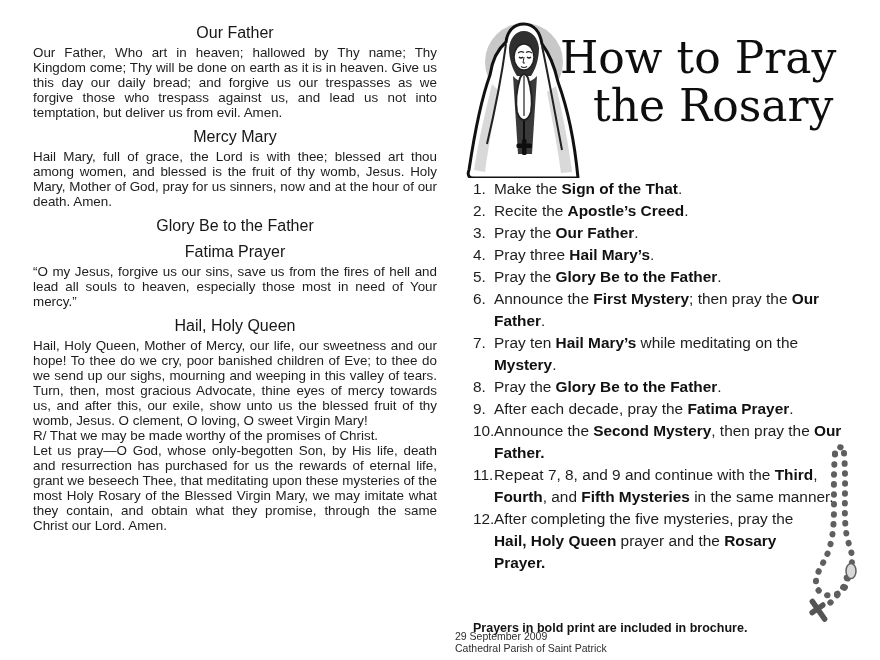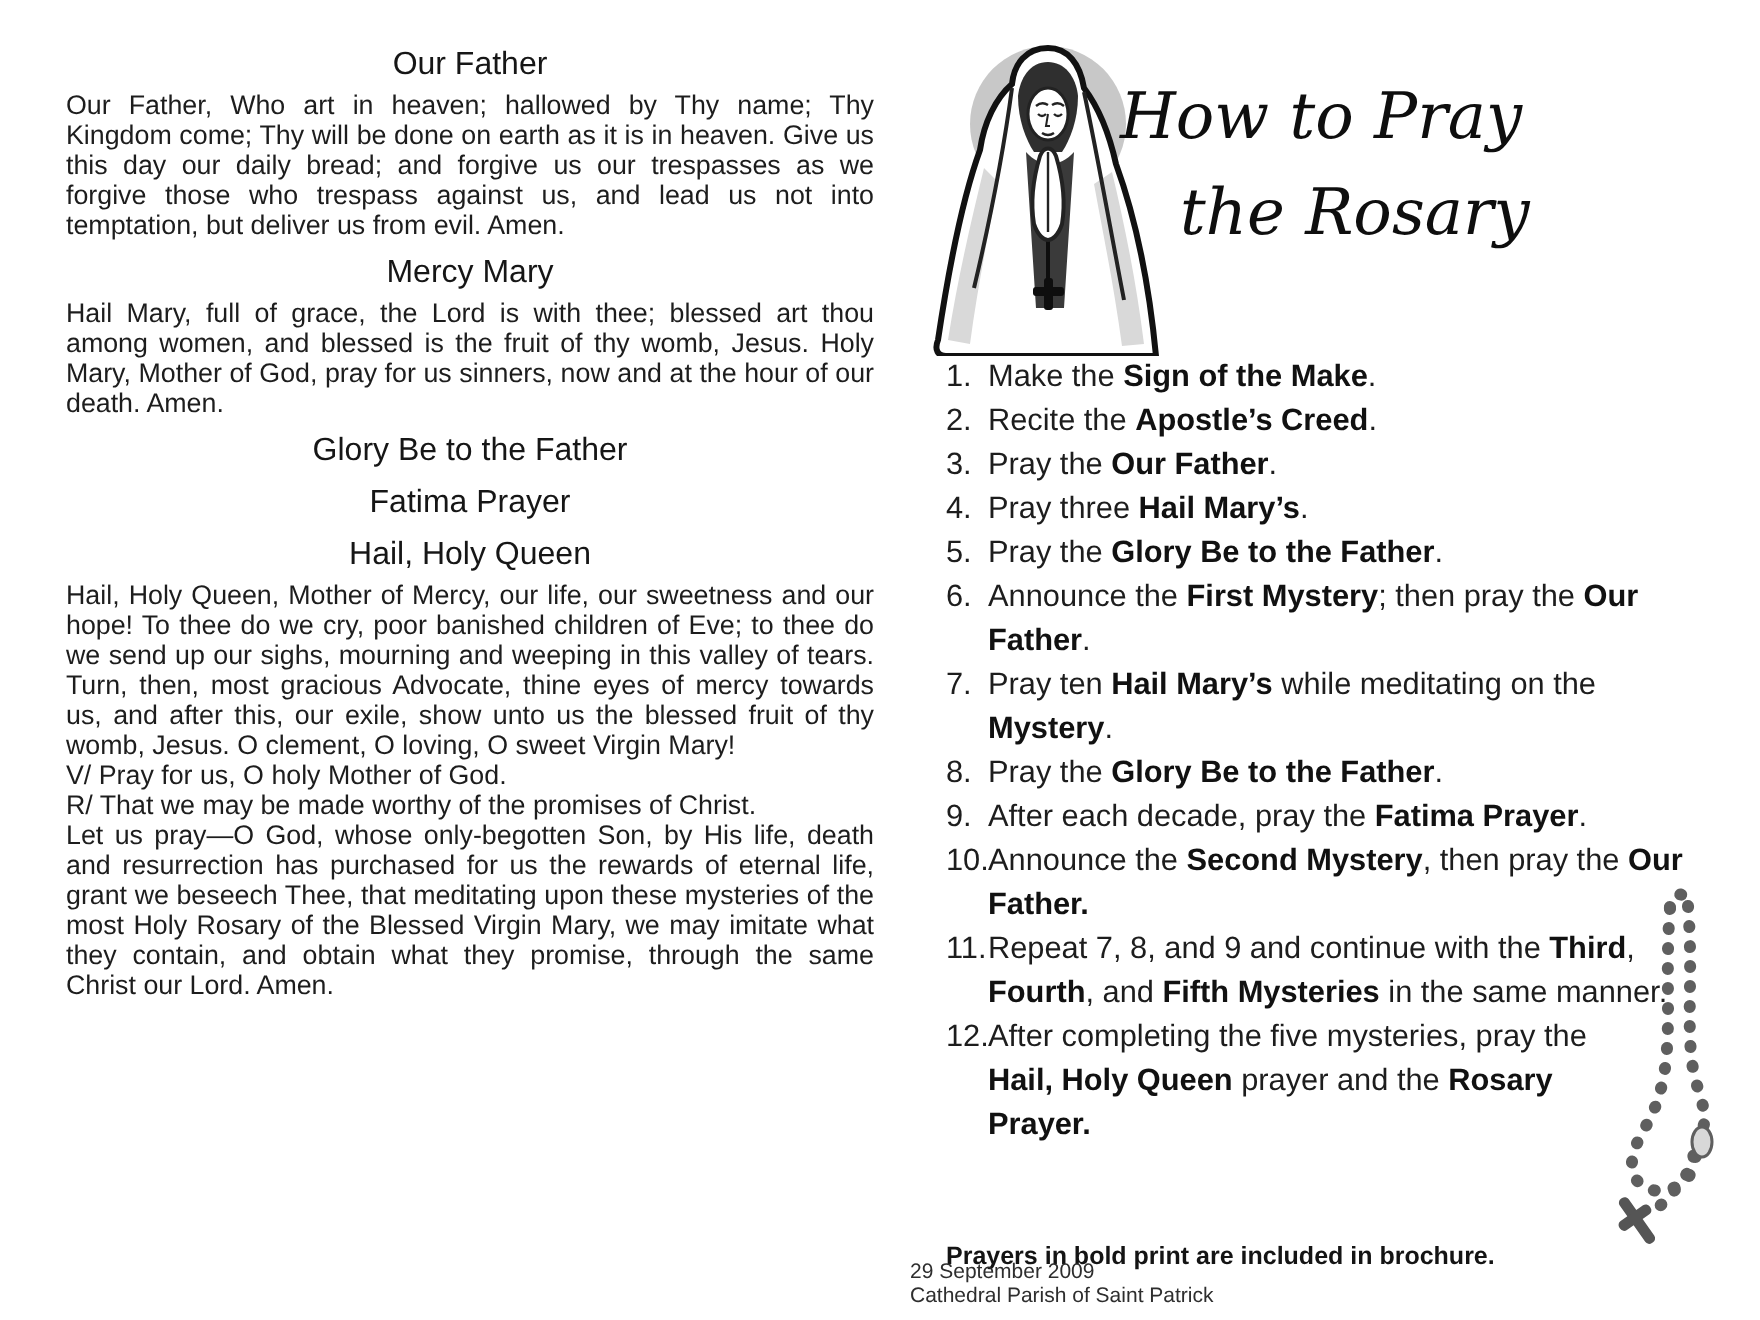--- a/index.html
+++ b/index.html
@@ -23,23 +23,23 @@
   .prayer:first-child .prayer-title { margin-top: 0; }
   .prayer-body {
     font-size: 13.4px; line-height: 15px;
     text-align: justify; margin: 0;
   }
   .prayer-line { font-size: 13.4px; line-height: 15px; }
 
   
   .doc-title {
     position: absolute; left: 560px; top: 34px;
-    font-family: "DejaVu Serif", serif; font-style: italic;
-    font-size: 32px; line-height: 48px; font-weight: 500;
-    color: #0e0e0e; white-space: nowrap; z-index: 3;
+    font-family: "DejaVu Serif", serif; 
+    font-size: 44px; line-height: 48px; font-weight: 500;
+    color: #0e0e0e; white-space: nowrap; z-index: 3; text-align: center;
   }
   .doc-title .t2 { margin-left: 30px; }
 
   .steps-list {
     position: absolute; left: 473px; top: 178px; width: 412px;
     font-size: 15.4px; line-height: 22px; z-index: 2;
   }
   .step { display: flex; }
   .step-num { width: 21px; flex: 0 0 21px; }
   .step-text { flex: 1; }
@@ -67,25 +67,25 @@
     </section>
     <section class="prayer">
       <h2 class="prayer-title">Mercy Mary</h2>
       <p class="prayer-body">Hail Mary, full of grace, the Lord is with thee; blessed art thou among women, and blessed is the fruit of thy womb, Jesus. Holy Mary, Mother of God, pray for us sinners, now and at the hour of our death.  Amen.</p>
     </section>
     <section class="prayer">
       <h2 class="prayer-title">Glory Be to the Father</h2>
     </section>
     <section class="prayer">
       <h2 class="prayer-title">Fatima Prayer</h2>
+      <p class="prayer-body">“O my Jesus, forgive us our sins, save us from the fires of hell and lead all souls to heaven, especially those most in need of Your mercy.”</p>
     </section>
     <section class="prayer">
       <h2 class="prayer-title">Hail, Holy Queen</h2>
       <p class="prayer-body">Hail, Holy Queen, Mother of Mercy, our life, our sweetness and our hope!  To thee do we cry, poor banished children of Eve; to thee do we send up our sighs, mourning and weeping in this valley of tears.  Turn, then, most gracious Advocate, thine eyes of mercy towards us, and after this, our exile, show unto us the blessed fruit of thy womb, Jesus.  O clement, O loving, O sweet Virgin Mary!</p>
-      <div class="prayer-line">V/ Pray for us, O holy Mother of God.</div>
       <div class="prayer-line">R/ That we may be made worthy of the promises of Christ.</div>
     </section>
     <section class="prayer">
       <p class="prayer-body">Let us pray—O God, whose only-begotten Son, by His life, death and resurrection has purchased for us the rewards of eternal life, grant we beseech Thee, that meditating upon these mysteries of the most Holy Rosary of the Blessed Virgin Mary, we may imitate what they contain, and obtain what they promise, through the same Christ our Lord.  Amen.</p>
     </section>
   </div>
 
 <div class="mary-wrap">
   <svg width="118" height="166" viewBox="0 0 118 166">
 
@@ -136,21 +136,21 @@
     <g transform="translate(25,172) rotate(-35)" fill="#555555">
       <rect x="-2.5" y="-13" width="5.5" height="27" rx="2.4"></rect>
       <rect x="-9" y="-4" width="18.5" height="5.5" rx="2.4"></rect>
     </g>
   </svg>
 </div>
 
 <div class="steps-list">
     <div class="step">
       <span class="step-num">1.</span>
-      <span class="step-text"><span>Make the </span><b>Sign of the Make</b><span>.</span></span>
+      <span class="step-text"><span>Make the </span><b>Sign of the That</b><span>.</span></span>
     </div>
     <div class="step">
       <span class="step-num">2.</span>
       <span class="step-text"><span>Recite the </span><b>Apostle’s Creed</b><span>.</span></span>
     </div>
     <div class="step">
       <span class="step-num">3.</span>
       <span class="step-text"><span>Pray the </span><b>Our Father</b><span>.</span></span>
     </div>
     <div class="step">

